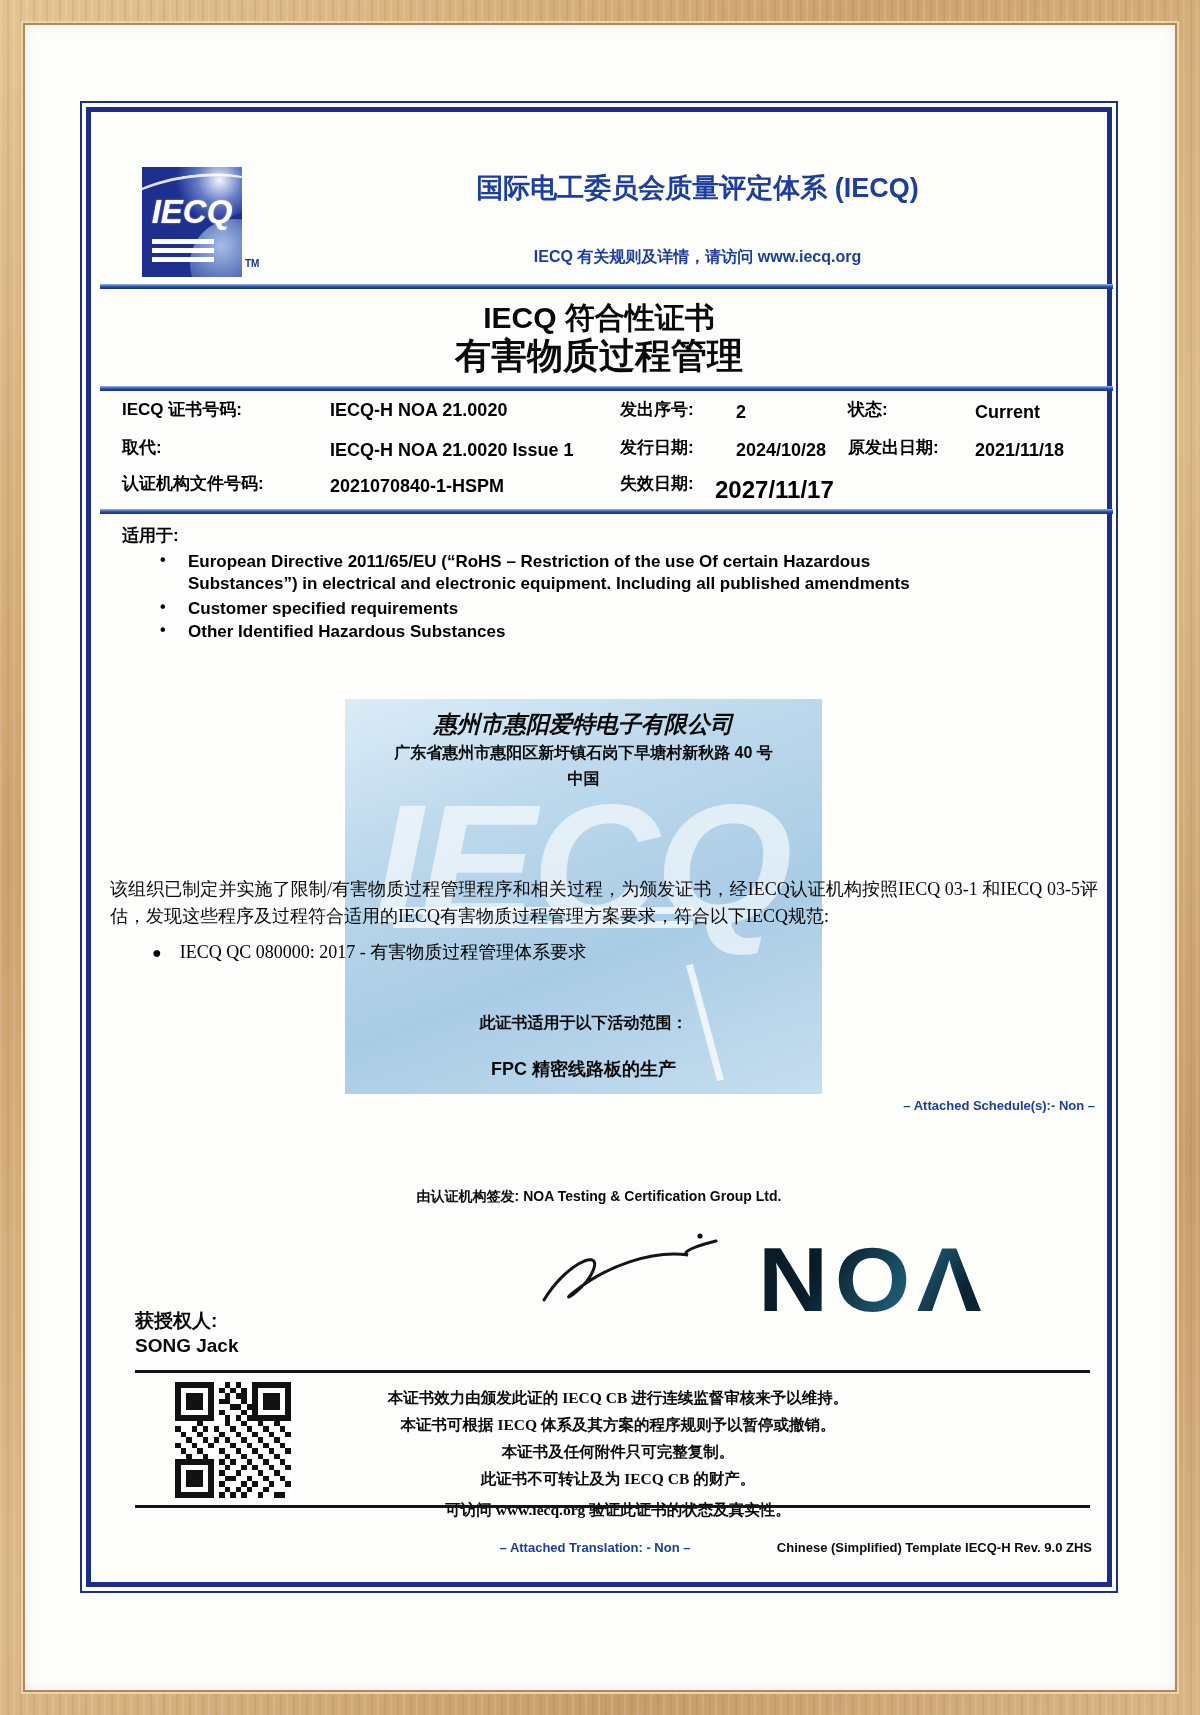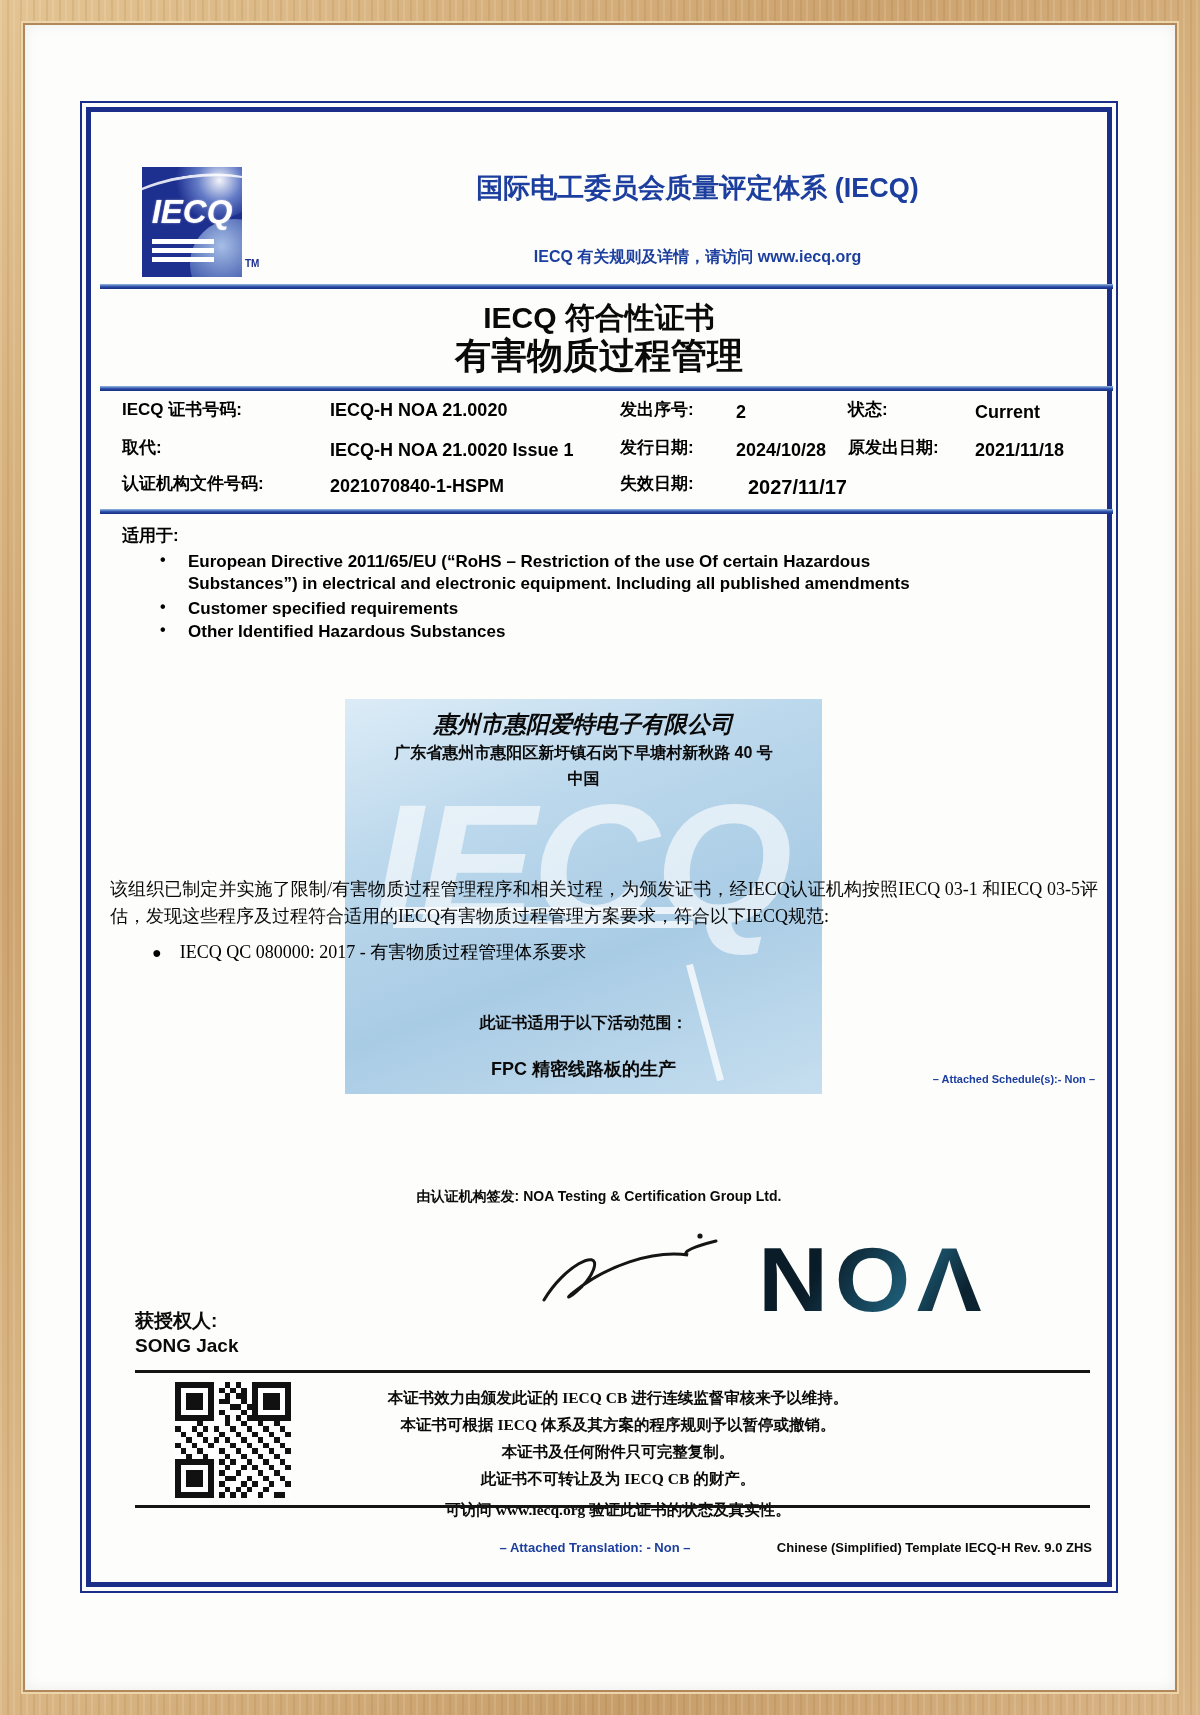--- a/index.html
+++ b/index.html
@@ -81,21 +81,21 @@
   <div class="abs b" style="left:122px;top:436px;font-size:17px;">取代:</div>
   <div class="abs b" style="left:330px;top:440px;font-size:18px;">IECQ-H NOA 21.0020 Issue 1</div>
   <div class="abs b" style="left:620px;top:436px;font-size:17px;">发行日期:</div>
   <div class="abs b" style="left:736px;top:440px;font-size:18px;">2024/10/28</div>
   <div class="abs b" style="left:848px;top:436px;font-size:17px;">原发出日期:</div>
   <div class="abs b" style="left:975px;top:440px;font-size:18px;text-align:center;">2021/11/18</div>
 
   <div class="abs b" style="left:122px;top:472px;font-size:17px;">认证机构文件号码:</div>
   <div class="abs b" style="left:330px;top:476px;font-size:18px;">2021070840-1-HSPM</div>
   <div class="abs b" style="left:620px;top:472px;font-size:17px;">失效日期:</div>
-  <div class="abs b" style="left:748px;top:476px;font-size:20px;">2027/11/17</div>
+  <div class="abs b" style="left:715px;top:476px;font-size:24px;">2027/11/17</div>
 
   <div class="abs hrule" style="left:100px;top:509px;width:1013px;"></div>
 
   <div class="abs b" style="left:122px;top:524px;font-size:17px;">适用于:</div>
   <div class="abs" style="left:160px;top:551px;width:810px;">
     <div class="bullet-row">
       <span class="b bullet-dot">•</span>
       <span class="b" style="font-size:17px;line-height:22px;">European Directive 2011/65/EU (“RoHS – Restriction of the use Of certain Hazardous Substances”) in electrical and electronic equipment. Including all published amendments</span>
     </div>
     <div class="bullet-row" style="margin-top:3px;">
@@ -119,21 +119,21 @@
     <div class="abs b center" style="left:0;top:314px;width:477px;font-size:16px;color:#0a0a0a;">此证书适用于以下活动范围：</div>
     <div class="abs b center" style="left:0;top:358px;width:477px;font-size:18px;color:#0a0a0a;">FPC 精密线路板的生产</div>
   </div>
 
   <div class="abs serif" style="left:110px;top:876px;width:988px;font-size:18px;line-height:27px;text-align:justify;color:#0a0a0a;">该组织已制定并实施了限制/有害物质过程管理程序和相关过程，为颁发证书，经IECQ认证机构按照IECQ 03-1 和IECQ 03-5评估，发现这些程序及过程符合适用的IECQ有害物质过程管理方案要求，符合以下IECQ规范:</div>
   <div class="abs serif" style="left:152px;top:940px;width:900px;">
     <span>●</span>
     <span style="font-size:18px;margin-left:14px;">IECQ QC 080000: 2017 - 有害物质过程管理体系要求</span>
   </div>
 
-  <div class="abs navy b right" style="left:790px;top:1073px;width:305px;font-size:11px;">– Attached Schedule(s):- Non –</div>
+  <div class="abs navy b right" style="left:790px;top:1098px;width:305px;font-size:13px;">– Attached Schedule(s):- Non –</div>
 
   <div class="abs b center" style="left:86px;top:1188px;width:1026px;font-size:14px;color:#0a0a0a;">由认证机构签发: NOA Testing &amp; Certification Group Ltd.</div>
 
 
   <svg class="abs" style="left:530px;top:1230px;" width="220" height="90" viewBox="0 0 220 90">
     <path d="M14,70 C34,36 70,18 64,38 C58,58 26,76 44,62 C76,36 122,20 158,25 C150,22 166,16 186,11" fill="none" stroke="#151515" stroke-width="3" stroke-linecap="round"></path>
     <circle cx="170" cy="6" r="2.6" fill="#151515"></circle>
   </svg>
 
   <div class="abs noa" style="left:758px;top:1240px;width:320px;">NOΛ</div>

